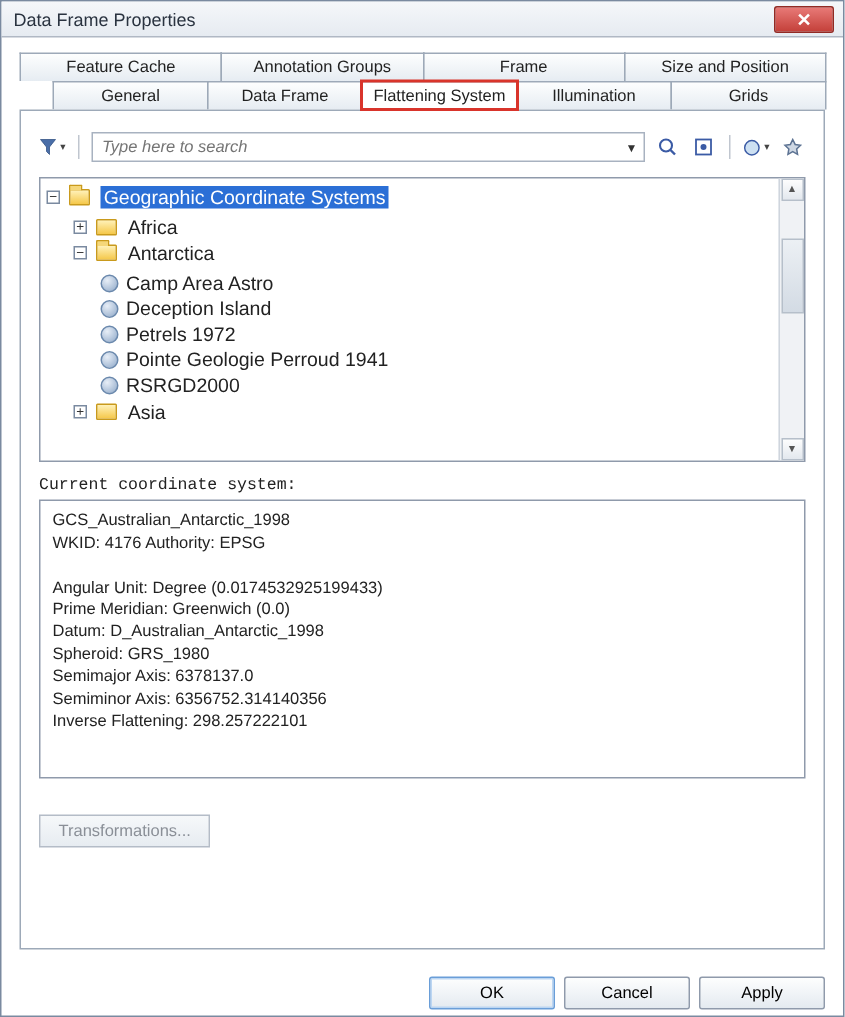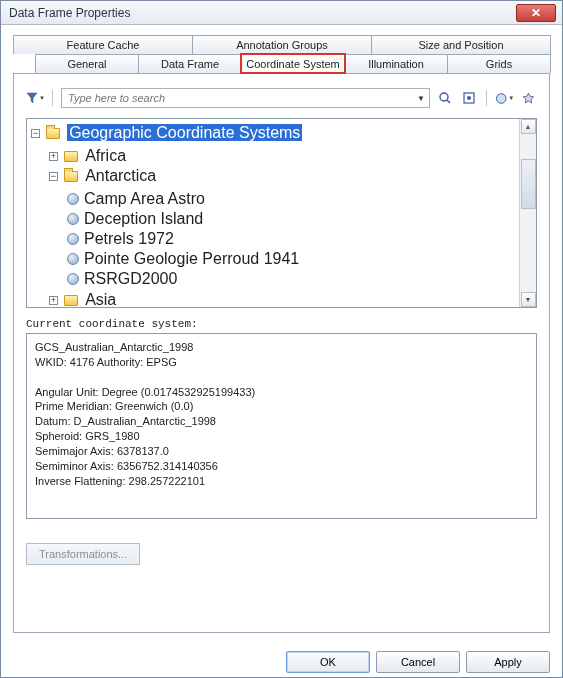--- a/index.html
+++ b/index.html
@@ -203,21 +203,21 @@
     width: 12px; height: 12px;
     border-radius: 50%;
     background: radial-gradient(circle at 35% 30%, #e7eef7, #a9bdd6 70%, #7e97b8);
     border: 1px solid #6b89ad;
     vertical-align: middle;
     margin-right: 5px;
     position: relative;
   }
   .node-label {
     vertical-align: middle;
-    font-size: 16px;
+    font-size: 13px;
     color: #222;
   }
   .node-label.sel {
     background: #2b6fd6;
     color: #fff;
     padding: 0 2px;
   }
   .section-label {
     margin-top: 10px;
     font-size: 11px;
@@ -278,26 +278,27 @@
     <span>✕</span>
   </div>
 </div>
 
 <div class="content">
 
   <div class="tabs">
     <div class="tabrow">
       <div class="tab"><span>Feature Cache</span></div>
       <div class="tab"><span>Annotation Groups</span></div>
+      <div class="tab"><span>Frame</span></div>
       <div class="tab"><span>Size and Position</span></div>
     </div>
     <div class="tabrow tabrow2">
       <div class="tab"><span>General</span></div>
       <div class="tab"><span>Data Frame</span></div>
-      <div class="tab active highlight"><span>Coordinate System</span></div>
+      <div class="tab active highlight"><span>Flattening System</span></div>
       <div class="tab"><span>Illumination</span></div>
       <div class="tab"><span>Grids</span></div>
     </div>
 
     <div class="tabbody">
 
       <div class="toolbar">
         <div class="tbtn drop">
           <svg width="12" height="12" viewBox="0 0 12 12">
               <path d="M1 1h10L7 6v5L5 9V6z" fill="#4a6ea8" stroke="#2d4e80" stroke-width="0.5"></path>

